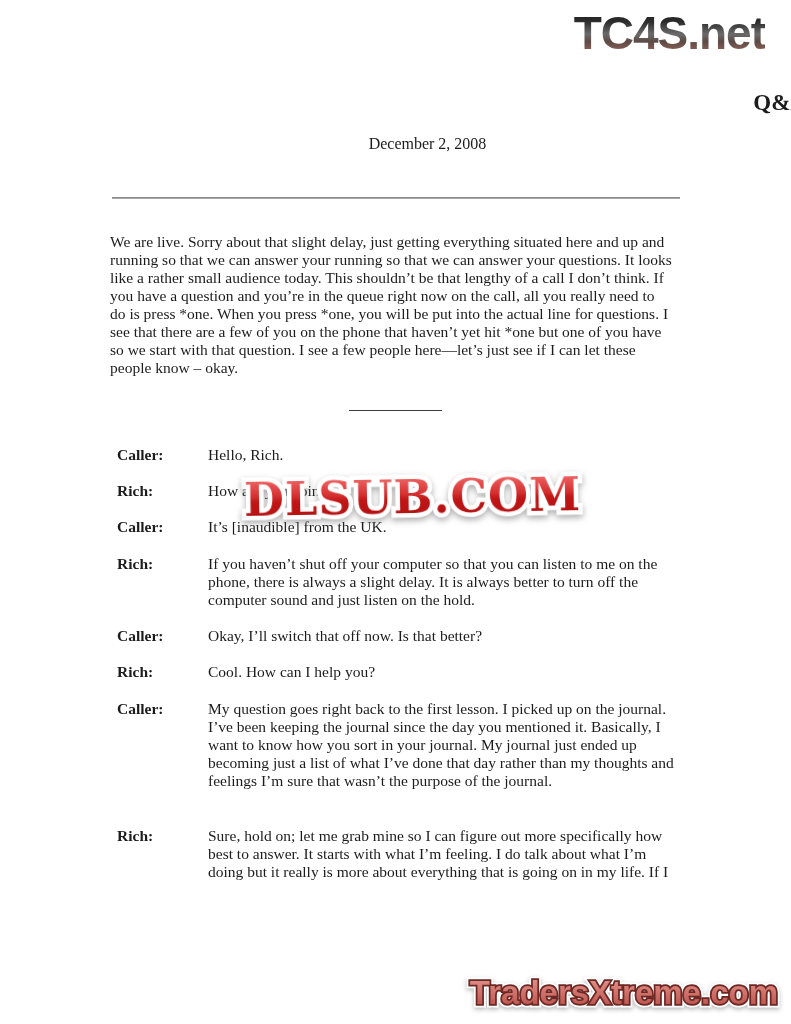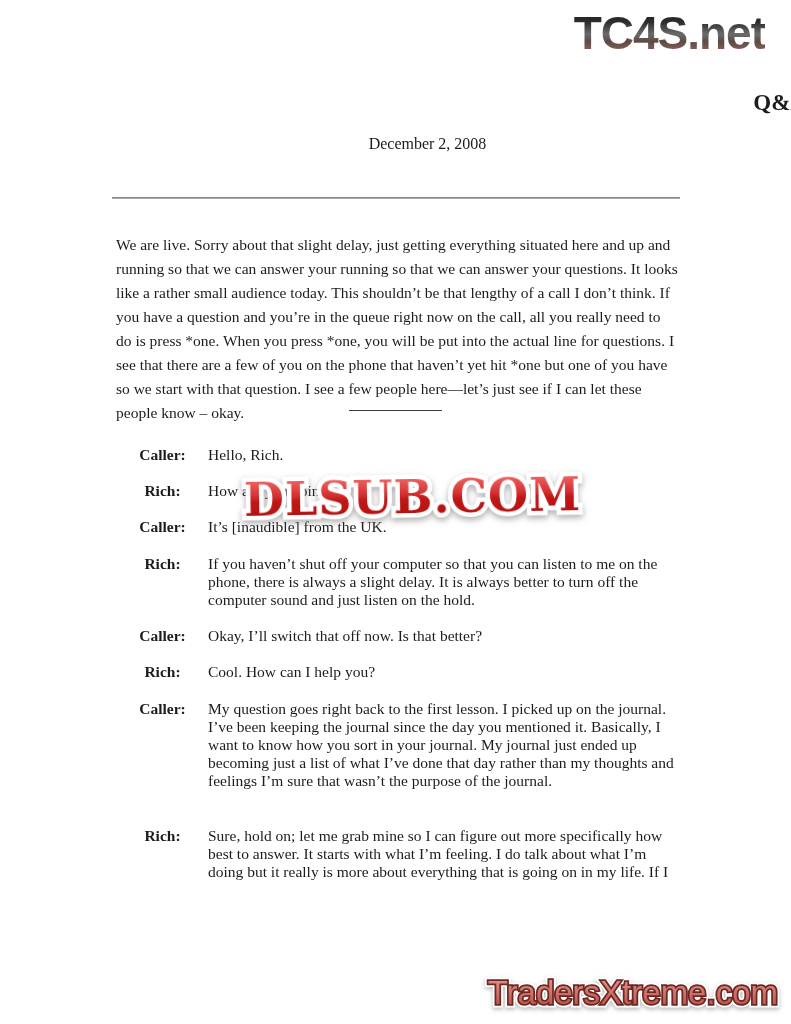--- a/index.html
+++ b/index.html
@@ -31,36 +31,36 @@
     position:absolute;top:135px;left:0;width:100%;
     text-align:center;font-size:16px;padding-left:32px;
   }
   .rule{
     position:absolute;top:197px;left:112px;width:568px;height:2px;
     background:linear-gradient(180deg,#787878,#b9b9b9);
   }
 
   
   .intro{
-    position:absolute;top:233px;left:116px;width:562px;
-    font-size:15.5px;line-height:24px;margin:0;
+    position:absolute;top:233px;left:110px;width:562px;
+    font-size:15.5px;line-height:18px;margin:0;
     text-align:left;
   }
   .divider{
     position:absolute;top:410px;left:349px;width:93px;height:1px;
     background:#3d3d3d;
   }
 
   
   .transcript{
     position:absolute;top:446px;left:117px;width:562px;
     font-size:15.5px;line-height:18.2px;
   }
   .t-row{display:flex;margin:0 0 18px 0;}
-  .t-speaker{flex:0 0 91px;font-weight:bold;text-align:center;}
+  .t-speaker{flex:0 0 91px;font-weight:bold;}
   .t-text{flex:1 1 auto;max-width:468px;}
 
   
   .watermark{
     position:absolute;top:474px;left:244px;
     transform:rotate(-1deg);
     font-family:"DejaVu Serif", serif;
     font-weight:bold;font-size:46px;letter-spacing:1px;
     line-height:1;white-space:nowrap;
     filter:drop-shadow(0 3px 3px rgba(110,110,110,.55));
@@ -72,21 +72,21 @@
   .wm-fill{
     position:relative;
     background:linear-gradient(180deg,#f28a8a 0%,#e85555 22%,#d42f2f 45%,#c01616 55%,#ad0f0f 100%);
     -webkit-background-clip:text;background-clip:text;color:transparent;
   }
 
   
   .logo-bottom{
     position:absolute;top:976px;right:13px;
     font-family:"Liberation Sans", sans-serif;
-    font-weight:normal;font-size:33px;letter-spacing:0;
+    font-weight:bold;font-size:33px;letter-spacing:0;
     line-height:1;white-space:nowrap;
     filter:drop-shadow(0 2px 2px rgba(120,120,120,.5));
   }
   .lb-stroke{
     position:absolute;left:0;top:0;
     -webkit-text-stroke:7px #ffffff;color:#ffffff;
   }
   .lb-mid{
     position:absolute;left:0;top:0;
     -webkit-text-stroke:3.5px #6e2824;color:#6e2824;

